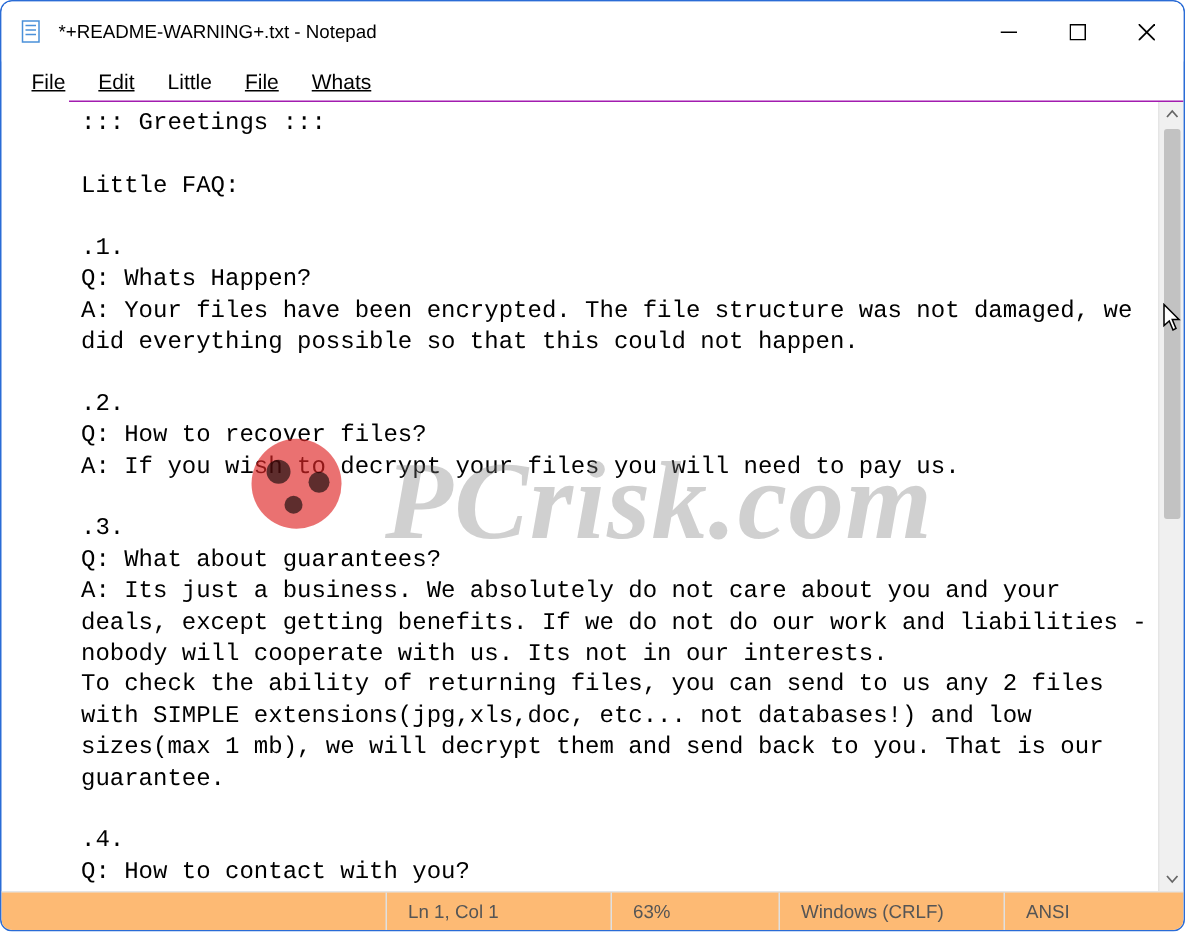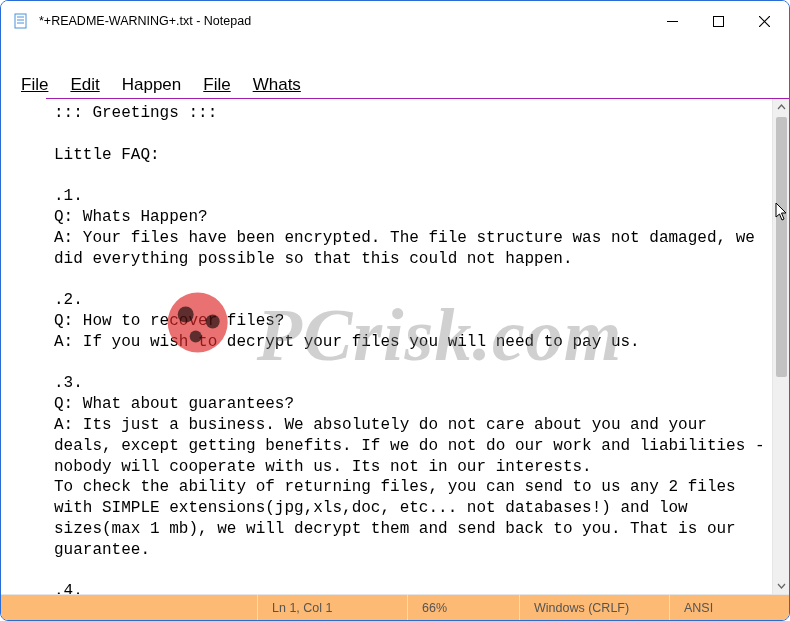--- a/index.html
+++ b/index.html
@@ -49,22 +49,21 @@
   }
   .winbtn svg { width: 11px; height: 11px; }
 
   .menubar {
     height: 26px;
     display: flex;
     align-items: center;
     padding: 0 10px;
     gap: 2px;
     flex-shrink: 0;
-    font-size: 17px;
-    margin-top: 31px;
+    font-size: 14px;
   }
   .menuitem { padding: 2px 10px; }
   .menuitem .ul { text-decoration: underline; }
 
   .content-wrap {
     flex: 1;
     display: flex;
     overflow: hidden;
     border-top: 1px solid #a21caf;
     margin-left: 45px;
@@ -201,21 +200,21 @@
             <line x1="0" y1="0" x2="11" y2="11" stroke="currentColor" stroke-width="1.2"></line>
             <line x1="11" y1="0" x2="0" y2="11" stroke="currentColor" stroke-width="1.2"></line>
           </svg>
       </div>
     </div>
   </div>
 
   <div class="menubar">
     <span class="menuitem"><span class="ul">File</span></span>
     <span class="menuitem"><span class="ul">Edit</span></span>
-    <span class="menuitem"><span>Happen</span></span>
+    <span class="menuitem"><span>Little</span></span>
     <span class="menuitem"><span class="ul">File</span></span>
     <span class="menuitem"><span class="ul">Whats</span></span>
   </div>
 
   <div class="content-wrap">
     <div class="content">::: Greetings :::
 
 Little FAQ:
 
 .1.
@@ -245,21 +244,21 @@
         <svg width="9" height="9" viewBox="0 0 9 9">
             <path d="M1 3 L4.5 7 L8 3" fill="none" stroke="currentColor" stroke-width="1.2"></path>
           </svg>
       </div>
     </div>
   </div>
 
   <div class="statusbar">
     <div class="status-seg"></div>
     <div class="status-seg status-pos">Ln 1, Col 1</div>
-    <div class="status-seg status-zoom">66%</div>
+    <div class="status-seg status-zoom">63%</div>
     <div class="status-seg status-enc">Windows (CRLF)</div>
     <div class="status-seg status-ansi">ANSI</div>
   </div>
 
 </div>
 
 <div class="watermark">
   <span class="wm-bug">
     <span class="body"></span>
     <span class="dot d1"></span>

